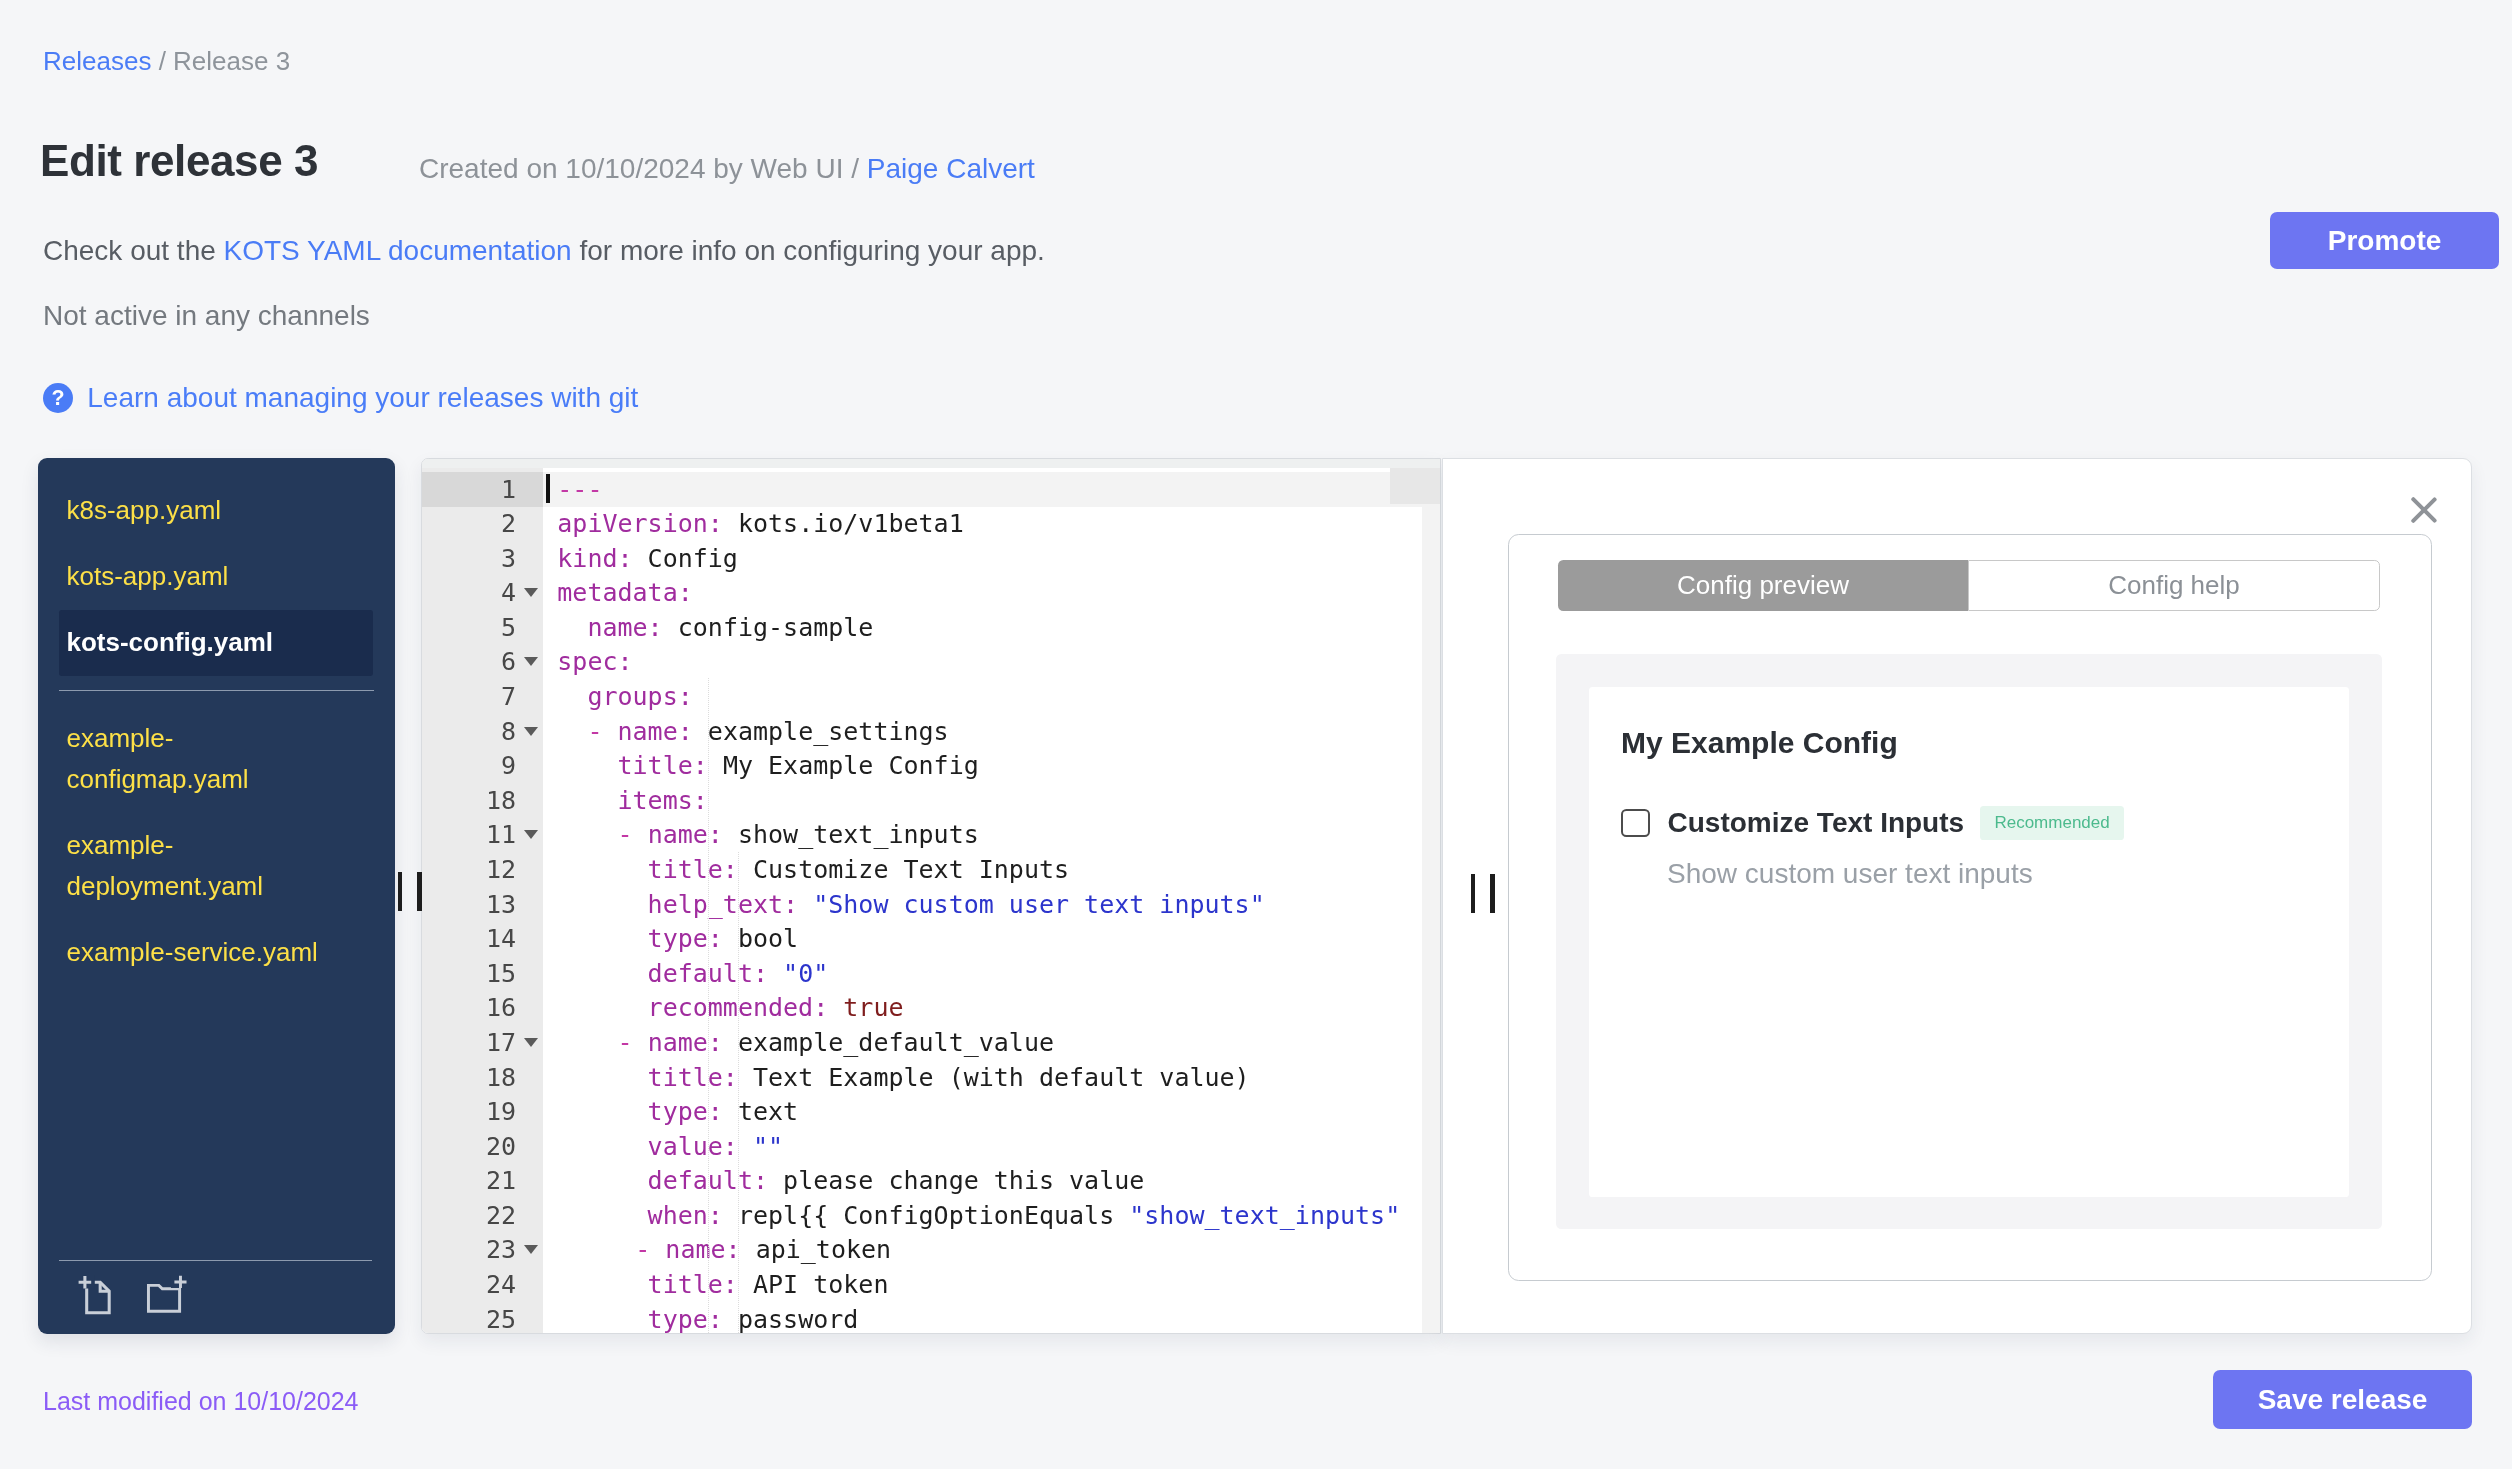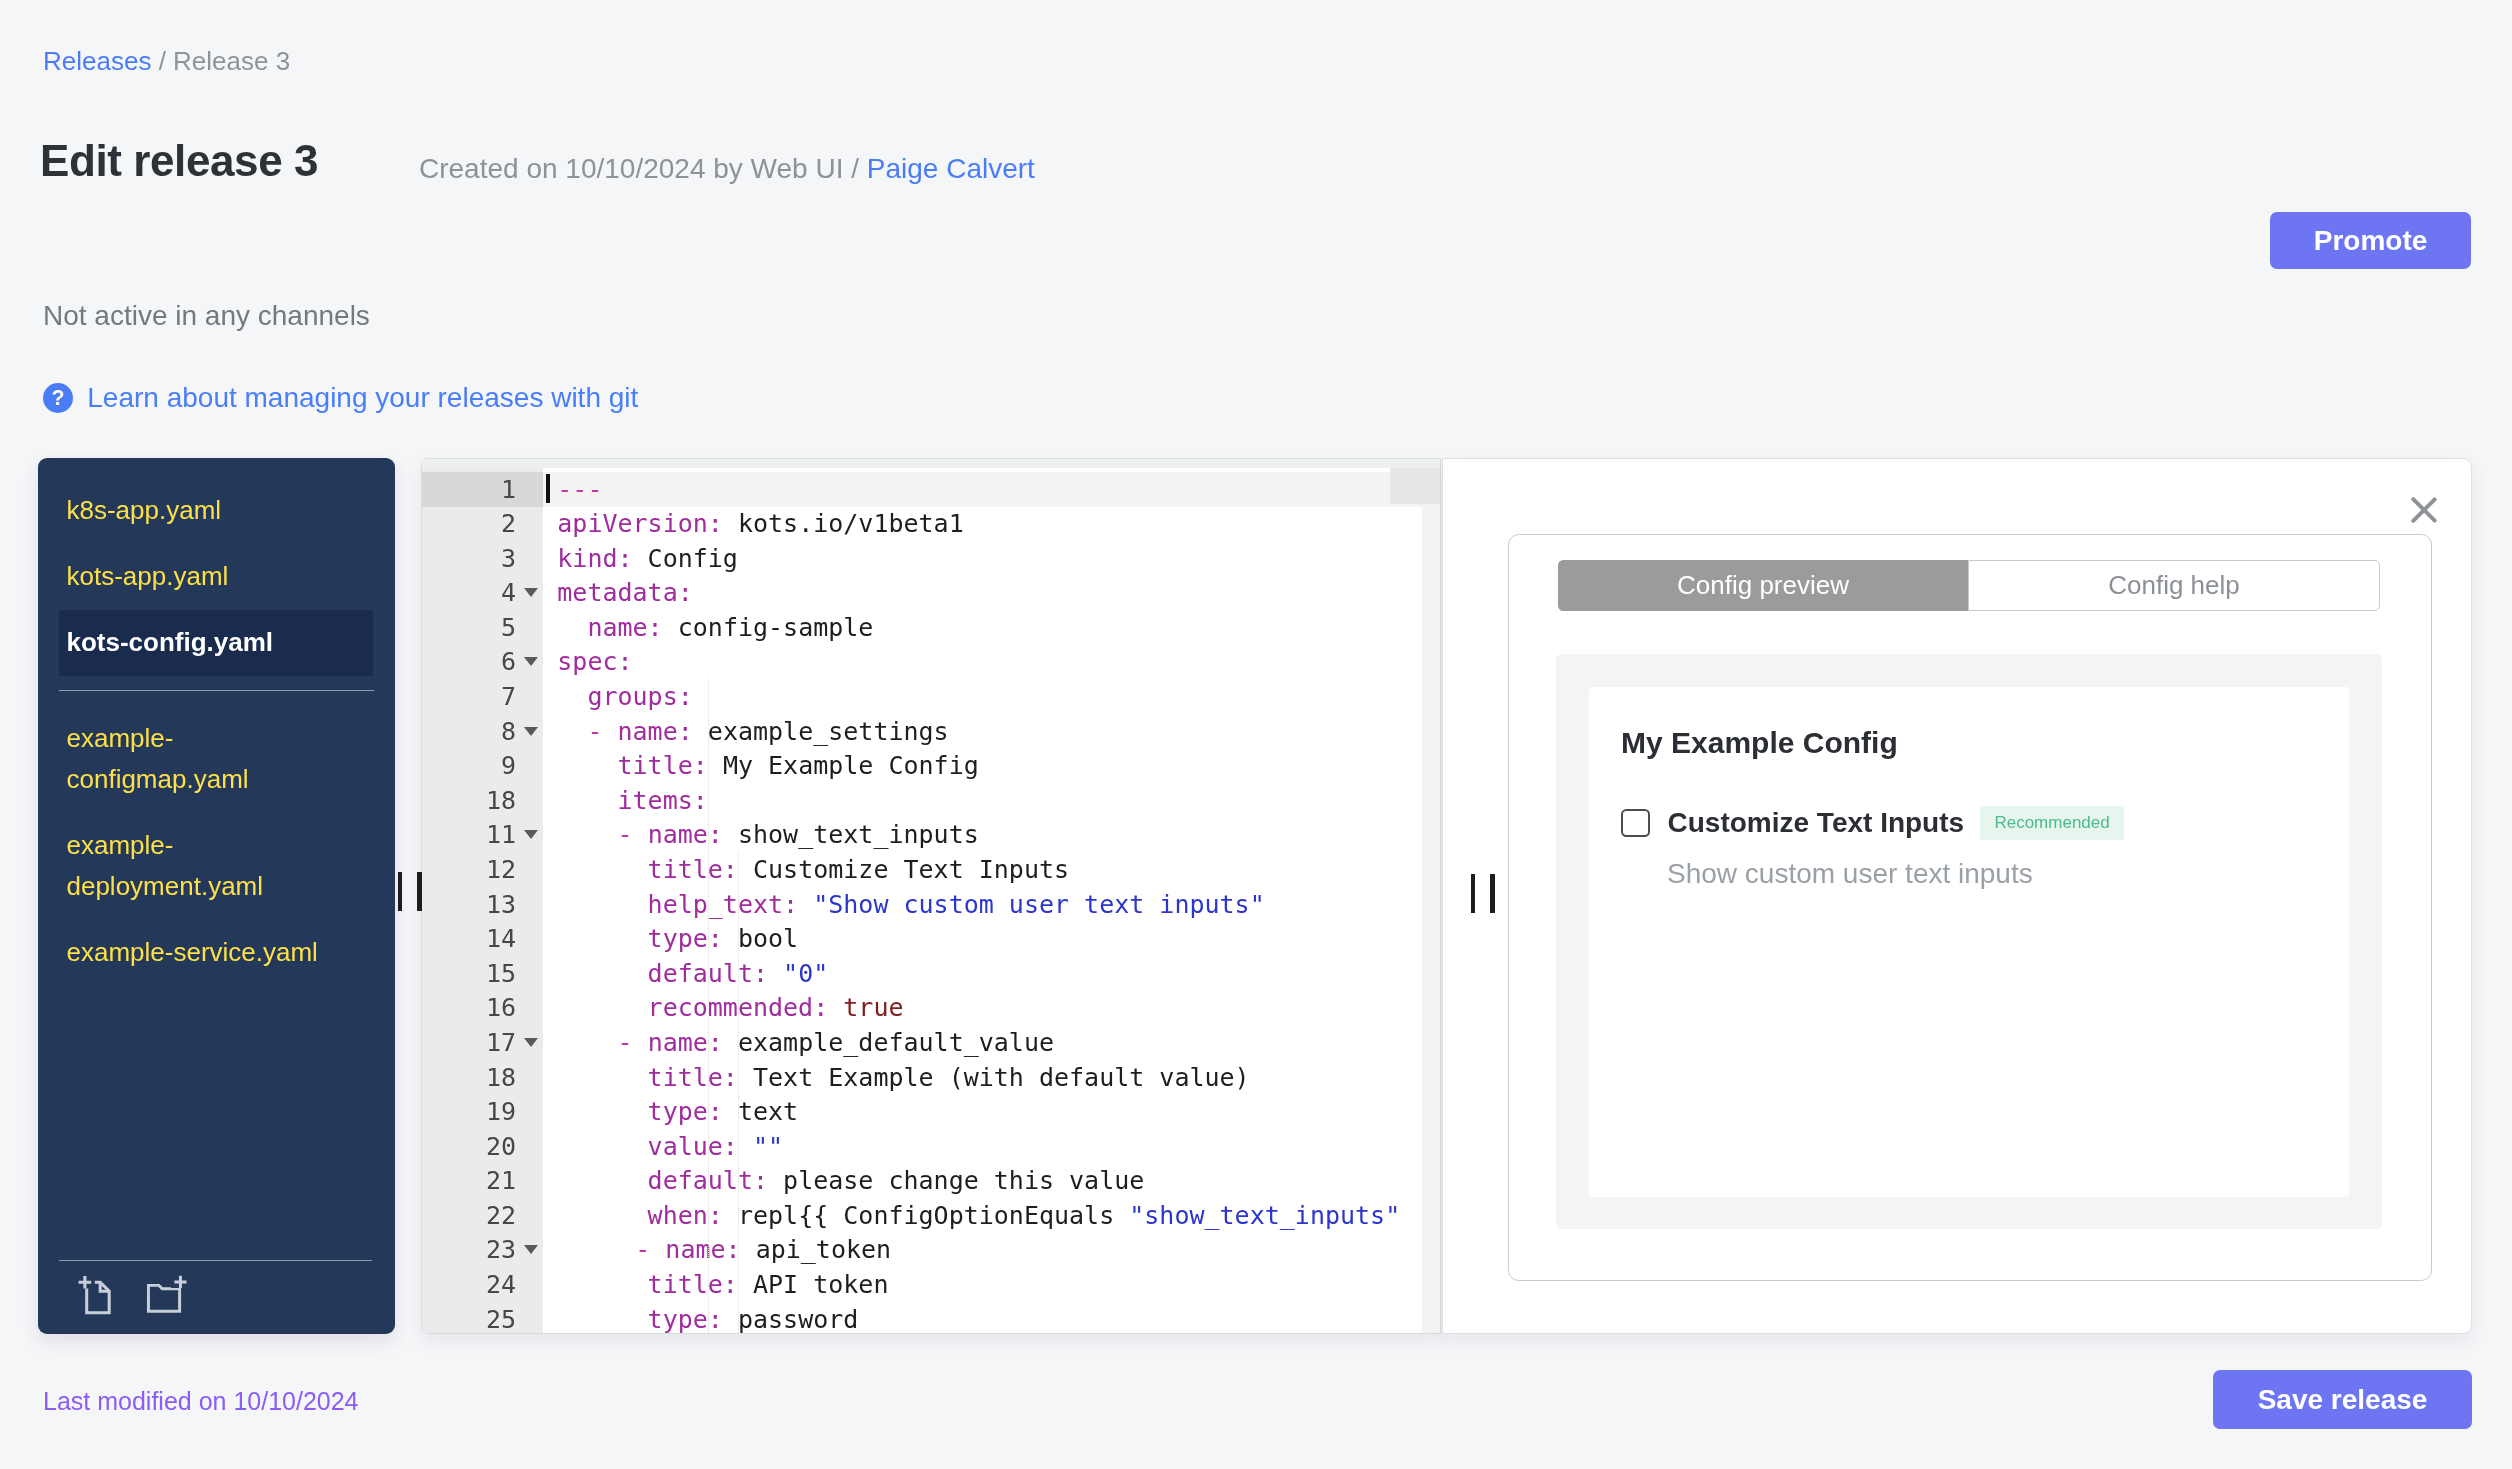--- a/index.html
+++ b/index.html
@@ -15,21 +15,21 @@
   .created a { color:#4a7cf6; text-decoration:none; cursor:pointer; }
   .docsline { position:absolute; left:43px; top:235px; font-size:28px; color:#585d64; }
   .docsline a { color:#4a7cf6; text-decoration:none; cursor:pointer; }
   .status { position:absolute; left:43px; top:300px; font-size:28px; color:#74797f; }
   .gitline { position:absolute; left:43px; top:382px; display:flex; align-items:center; gap:14.3px; }
   .q-icon { width:30px; height:30px; border-radius:50%; background:#4a7cf6; color:#fff; font-size:21.4px; font-weight:700;
             display:flex; align-items:center; justify-content:center; }
   .gitline a { color:#4a7df8; font-size:28px; text-decoration:none; cursor:pointer; }
   .btn { position:absolute; background:#6d75f2; color:#fff; font-weight:700; font-size:28px; border:none;
          border-radius:7.1px; display:flex; align-items:center; justify-content:center; cursor:pointer; }
-  .btn-promote { left:2270px; top:212px; width:201px; height:57px; }
+  .btn-promote { left:2270px; top:212px; width:229px; height:57px; }
   .btn-save { left:2213px; top:1370px; width:259px; height:59px; }
 
   
   .sidebar { position:absolute; left:38px; top:458px; width:357px; height:876px; background:#24395a;
              border-radius:9px; box-shadow:0 7.1px 18px rgba(25,40,70,.10); }
   .file-list { position:absolute; top:19.6px; left:0; right:0; }
   .file-item { margin:0 21.4px; padding:12.5px 7.1px; font-size:26px; line-height:41px; color:#fde047; cursor:pointer;
                width:314px; overflow-wrap:break-word; word-break:break-word; border-radius:2.7px; }
   .file-item .fname { display:inline-block; max-width:267px; }
   .file-item.selected { background:#1a2c4d; font-weight:700; color:#ffffff; }
@@ -101,20 +101,23 @@
   <div class="breadcrumb">
     <a class="bc-link">Releases</a><span> / </span><span>Release 3</span>
   </div>
 
   <div class="h1">Edit release 3</div>
 
   <div class="created">
     <span>Created on 10/10/2024 by Web UI / </span><a>Paige Calvert</a>
   </div>
 
+  <div class="docsline">
+    <span>Check out the </span><a>KOTS YAML documentation</a><span> for more info on configuring your app.</span>
+  </div>
 
   <div class="status">Not active in any channels</div>
 
   <div class="gitline">
     <span class="q-icon">?</span>
     <a>Learn about managing your releases with git</a>
   </div>
 
   <button class="btn btn-promote">Promote</button>
 

